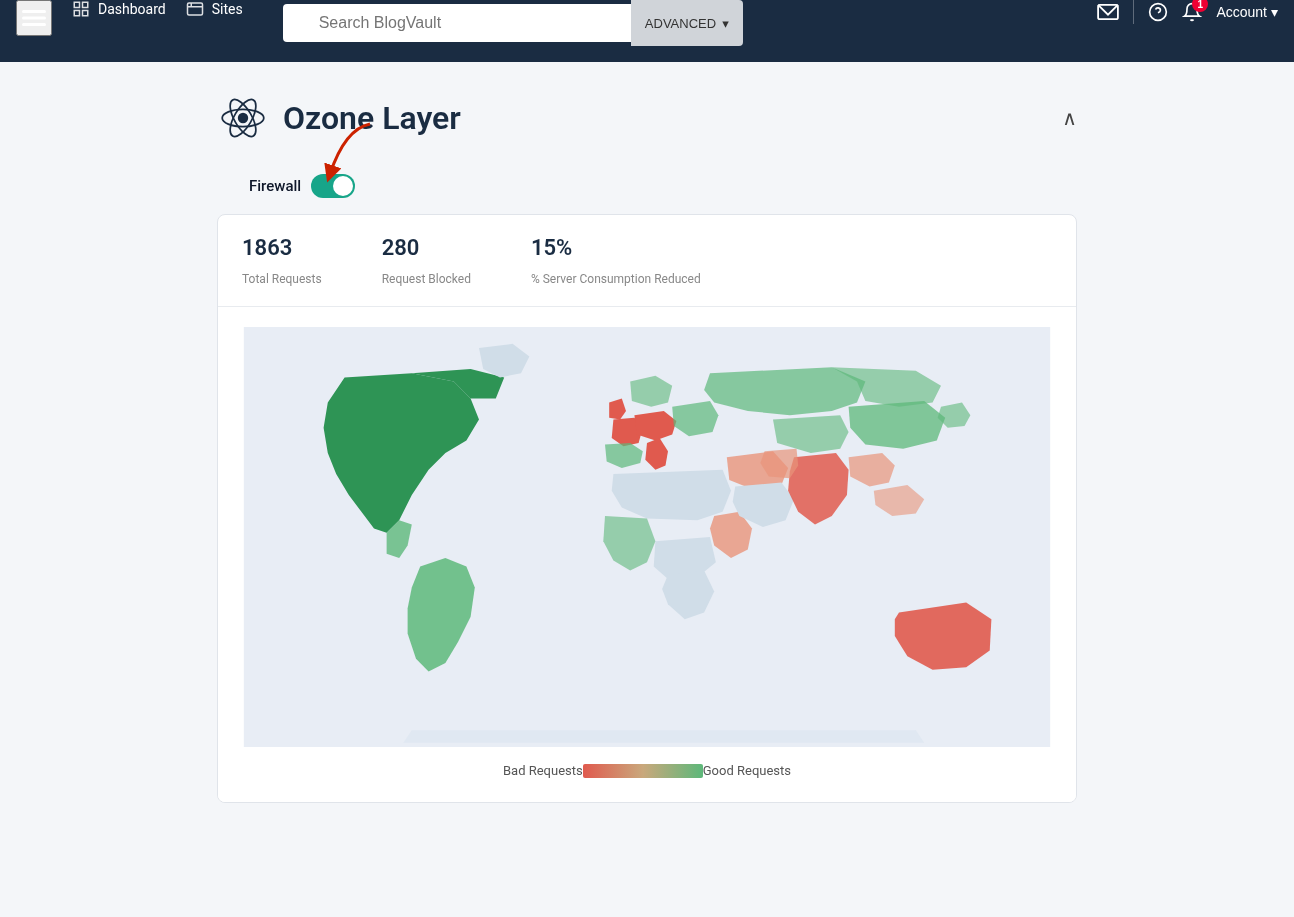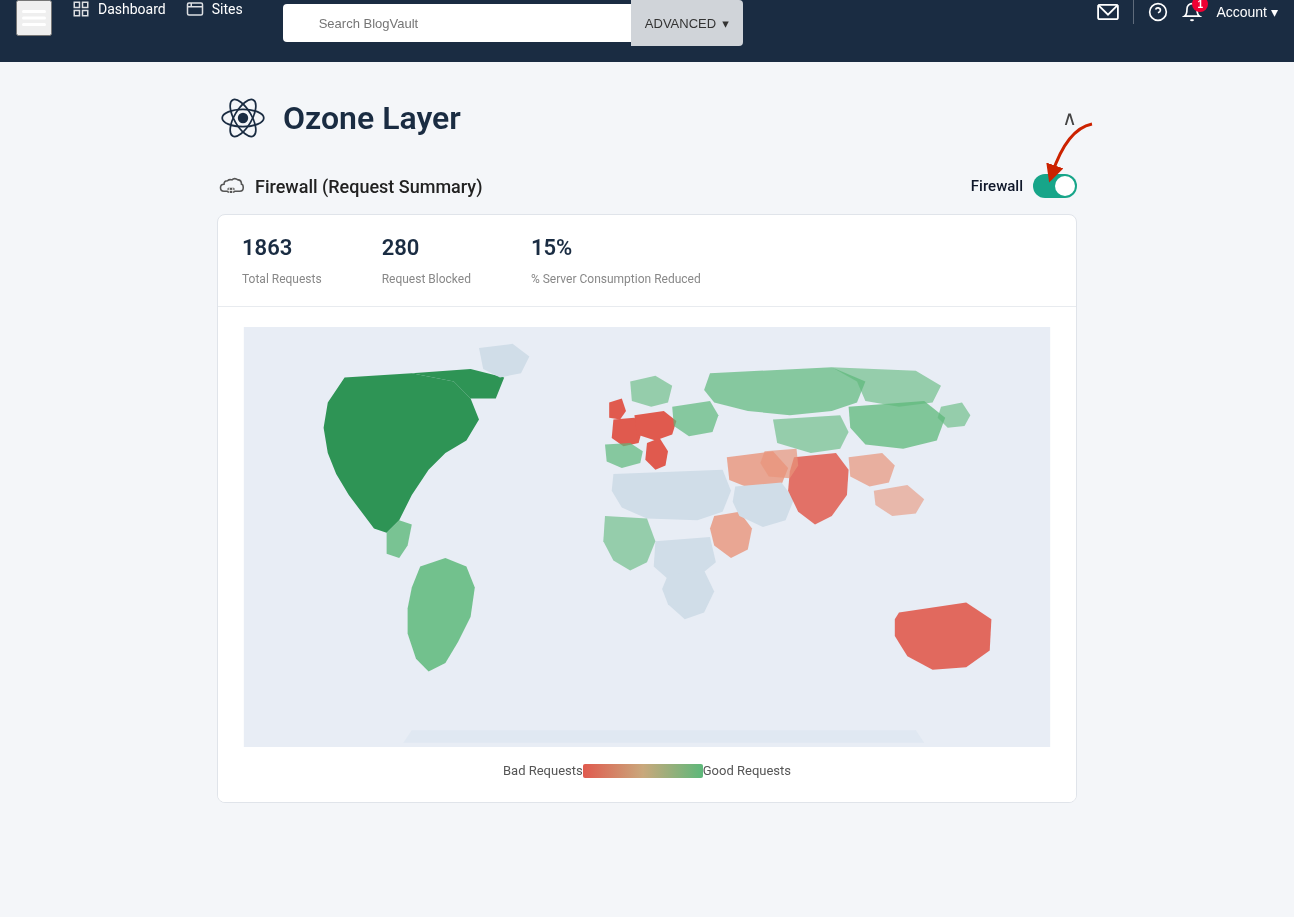--- a/index.html
+++ b/index.html
@@ -25,21 +25,21 @@
       color: #fff; font-size: 14px; cursor: pointer; text-decoration: none;
     }
     .nav-item svg { opacity: 0.85; }
     .search-wrapper {
       display: flex; align-items: center;
       margin-left: 20px; flex: 1; max-width: 460px;
     }
     .search-input {
       flex: 1; height: 38px; border: none; outline: none;
       background: #fff; padding: 0 12px 0 36px;
-      font-size: 13px; color: #555;
+      font-size: 16px; color: #555;
       border-radius: 4px 0 0 4px;
       position: relative;
     }
     .search-box {
       display: flex; align-items: center; position: relative; flex: 1;
     }
     .search-icon-abs {
       position: absolute; left: 10px; top: 50%; transform: translateY(-50%);
       color: #999; font-size: 14px; pointer-events: none;
     }
@@ -260,31 +260,20 @@
       </svg>
       <h1 class="page-title">Ozone Layer</h1>
     </div>
     <button class="collapse-btn">
       <span>∧</span>
     </button>
   </div>
 
   <div>
     <div class="section-header">
-      <div class="section-title-group">
-
-        <svg width="28" height="22" viewBox="0 0 32 24" fill="none" stroke="#555" stroke-width="1.8">
-          <path d="M8 18 Q4 18 4 14 Q4 10 8 10 Q8 6 12 6 Q14 4 17 5 Q20 2 24 5 Q28 5 28 10 Q30 10 30 14 Q30 18 26 18 Z"></path>
-          <rect x="12" y="14" width="8" height="6" rx="1" fill="#555" stroke="none"></rect>
-          <line x1="14" y1="14" x2="14" y2="20" stroke="white" stroke-width="1"></line>
-          <line x1="18" y1="14" x2="18" y2="20" stroke="white" stroke-width="1"></line>
-          <line x1="12" y1="17" x2="20" y2="17" stroke="white" stroke-width="1"></line>
-        </svg>
-        <span class="section-title">Firewall (Request Summary)</span>
-      </div>
 
       <div class="firewall-toggle-group arrow-annotation">
         <span class="firewall-label">Firewall</span>
         <div class="toggle-switch">
           <div class="toggle-knob"></div>
         </div>
 
         <svg style="position:absolute; right:-20px; top:-55px; width:100px; height:70px; pointer-events:none;" viewBox="0 0 100 70">
           <defs>
             <marker id="arrowhead" markerWidth="8" markerHeight="8" refX="3" refY="3" orient="auto">

